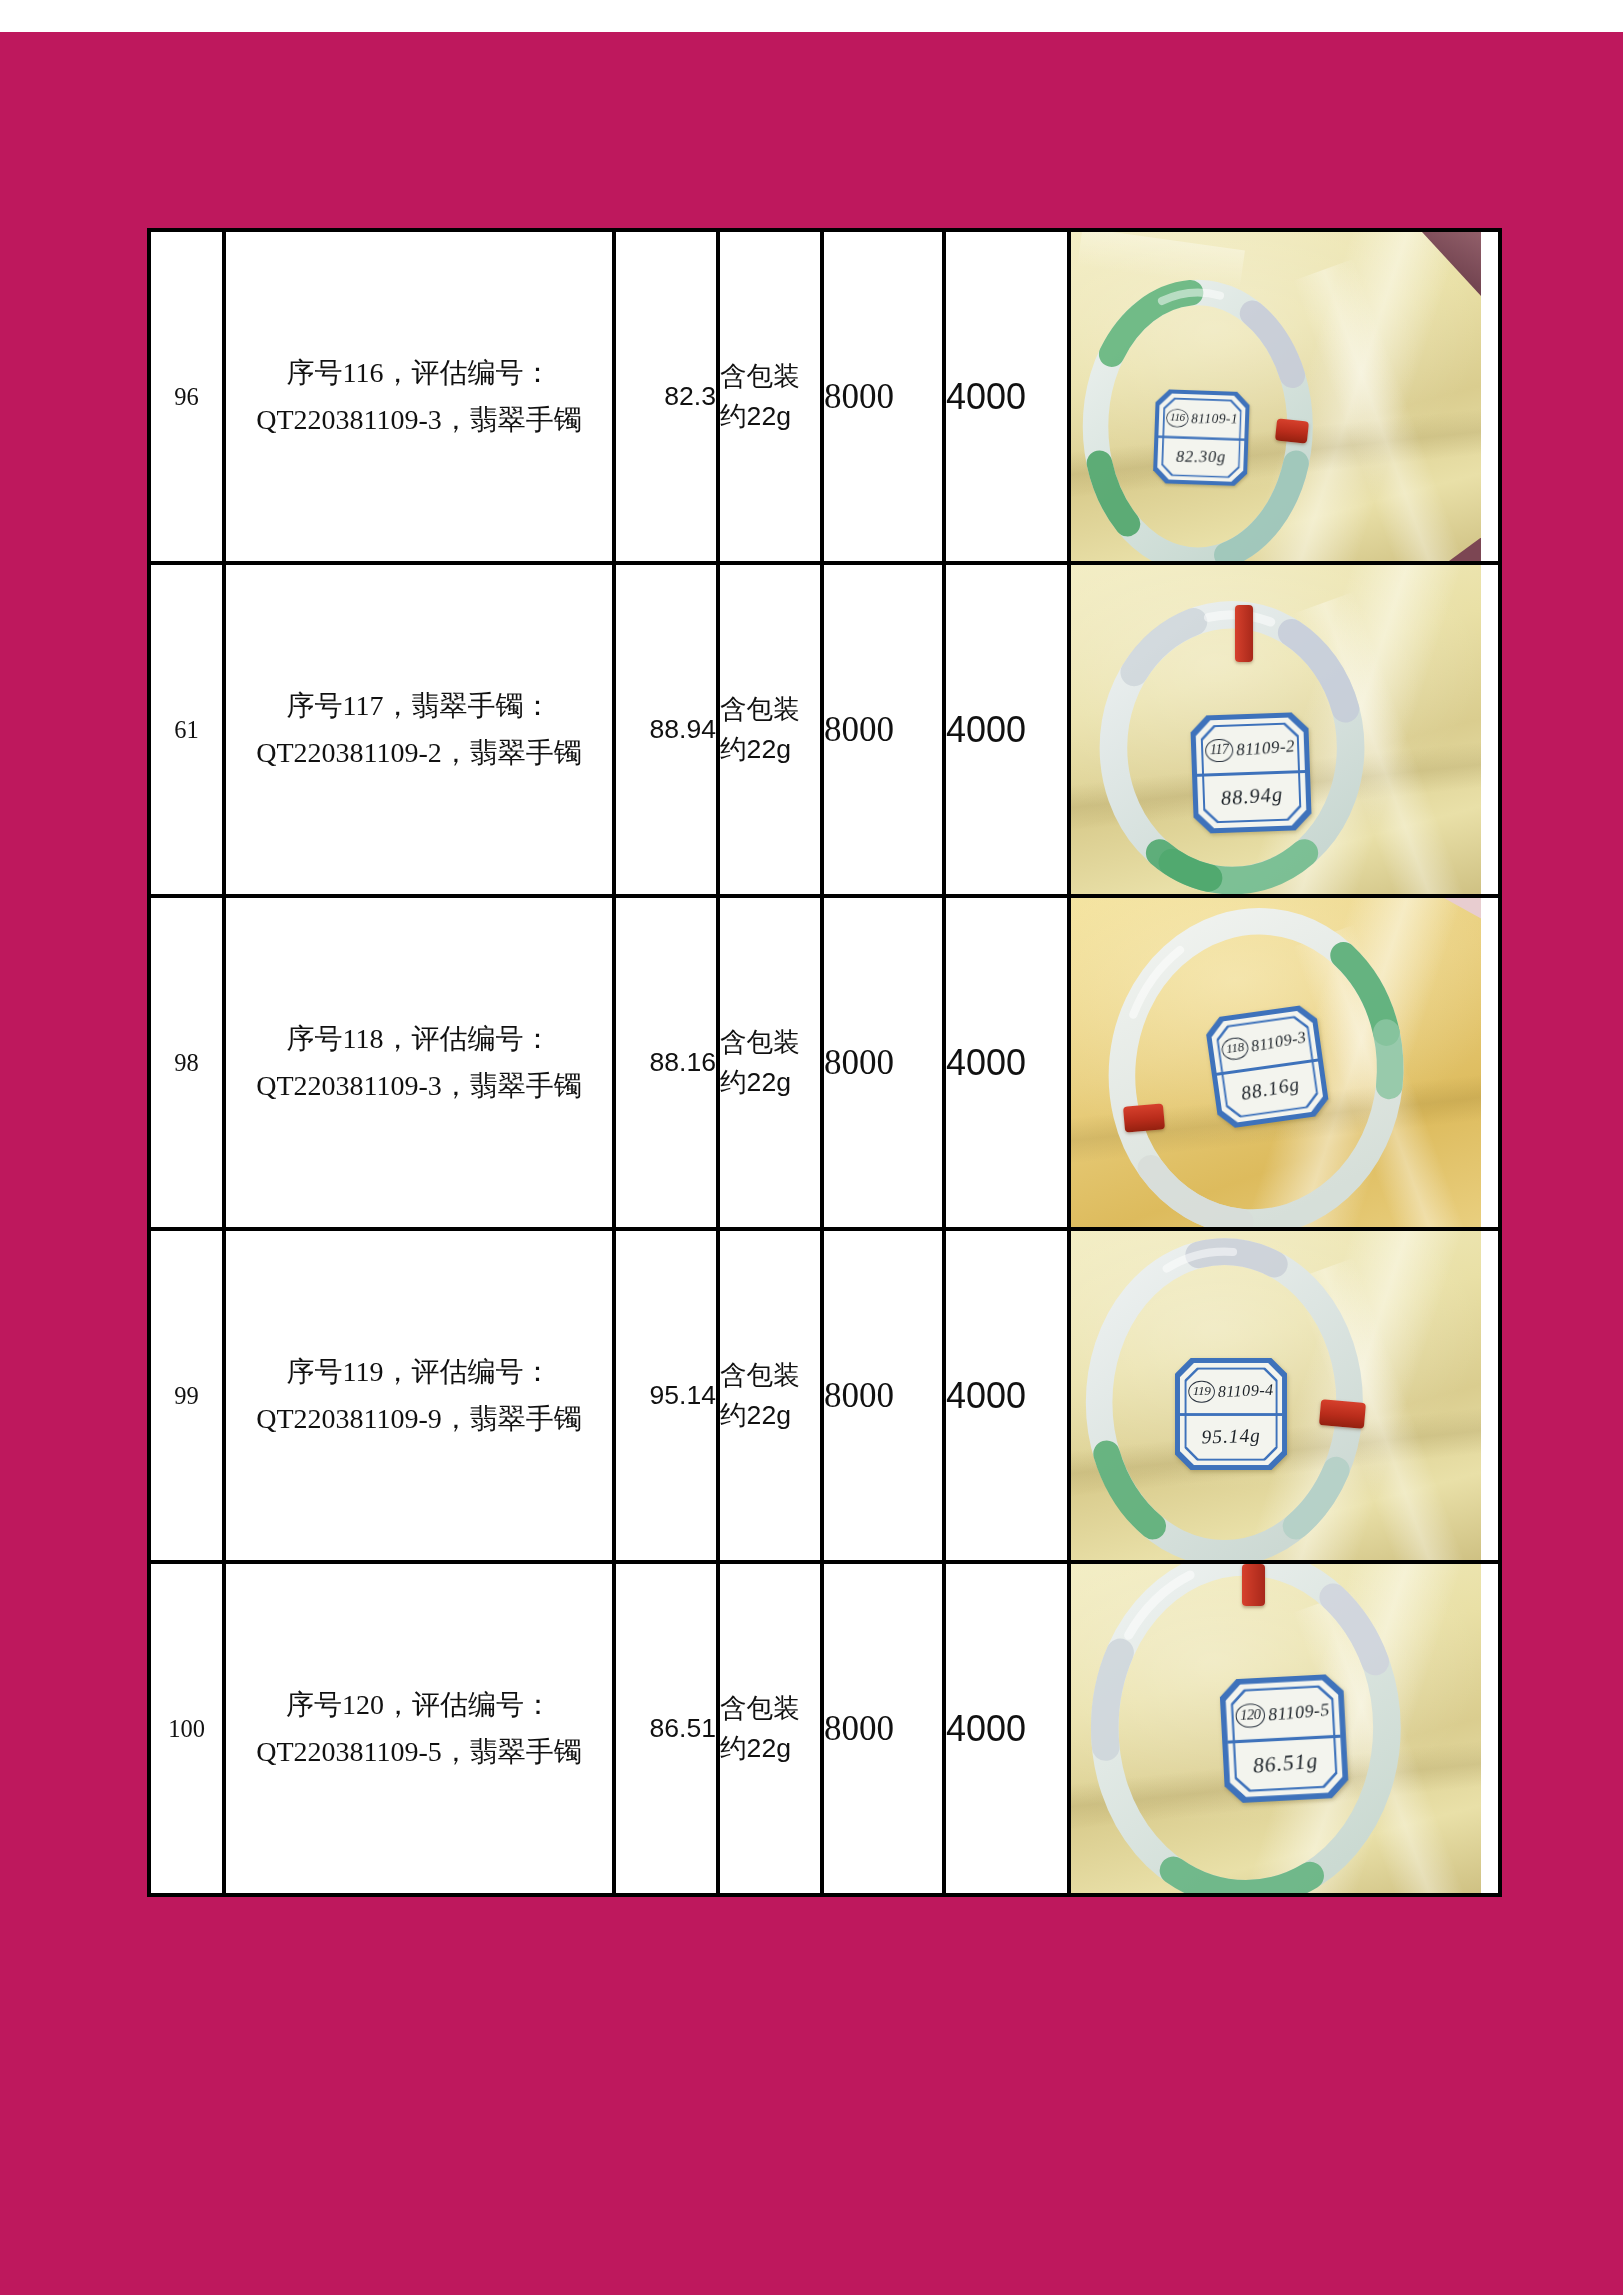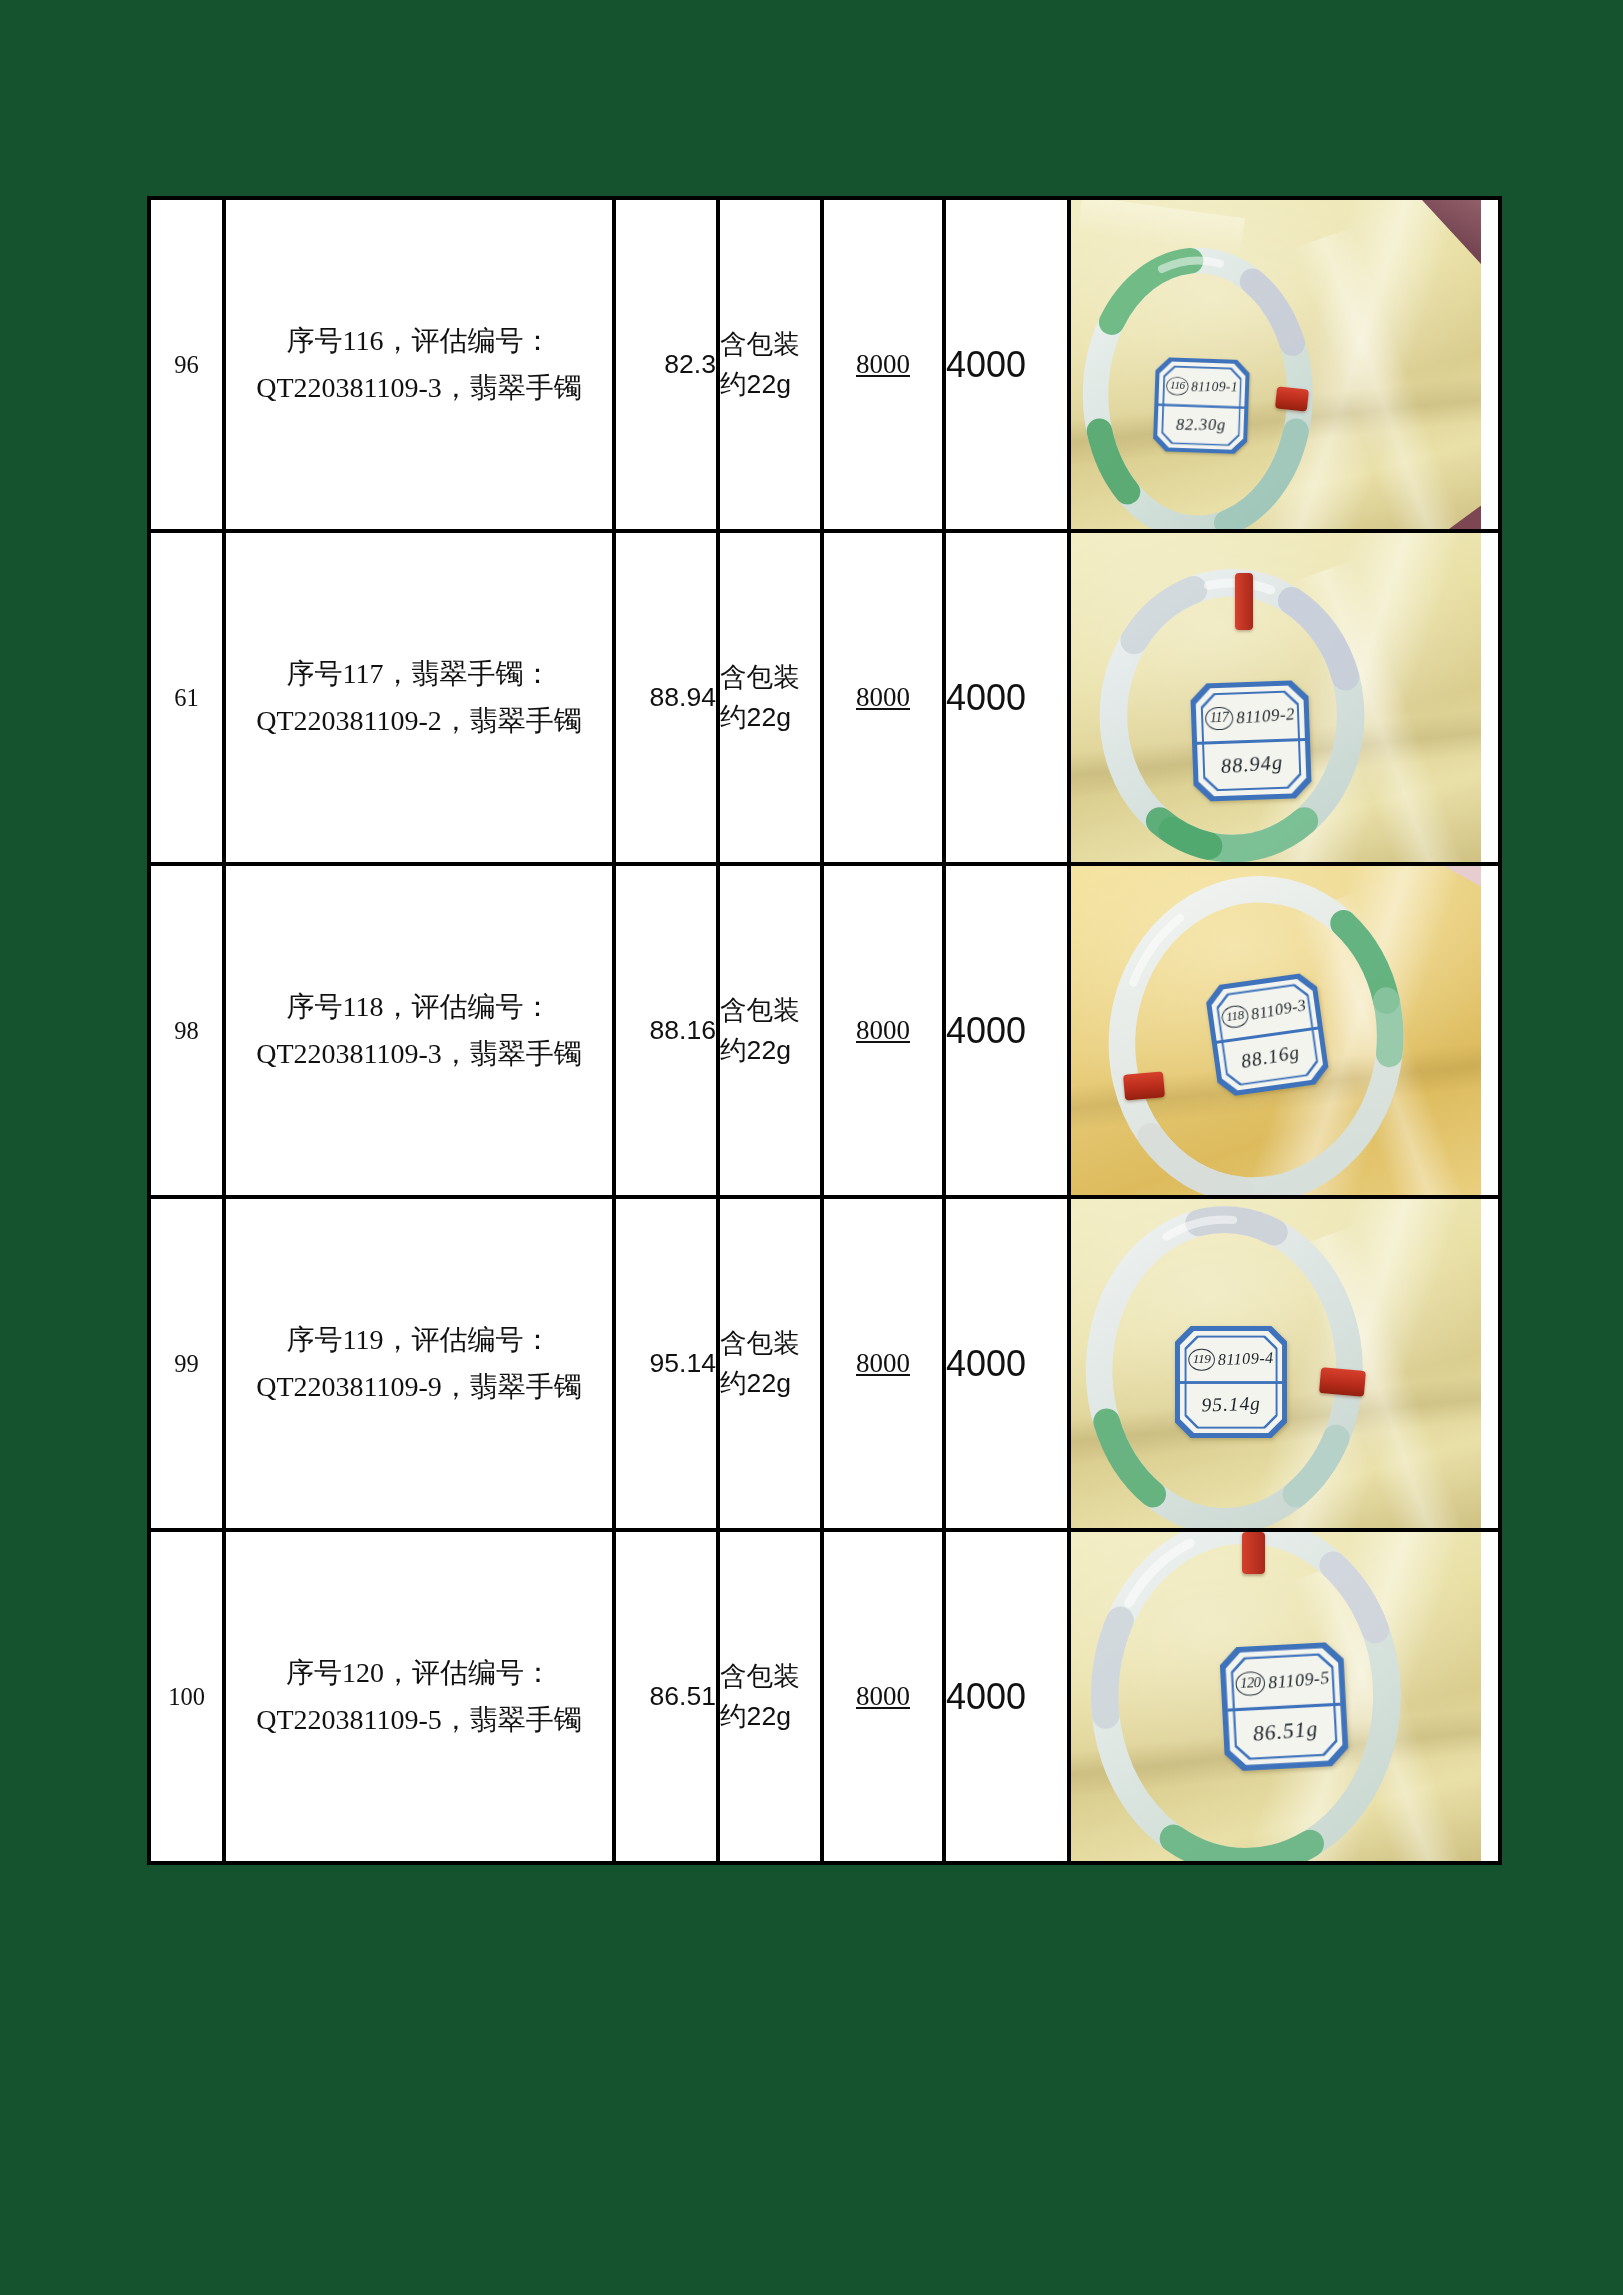--- a/index.html
+++ b/index.html
@@ -1,36 +1,36 @@
 <!DOCTYPE html>
 <html style="font-size:8.2px"><head>
 <meta charset="utf-8">
 <style>
   html,body{margin:0;padding:0;}
   body{width:1623px;height:2295px;background:#ffffff;position:relative;
        font-family:"Liberation Serif","DejaVu Serif",serif;color:#111;}
-  .page{position:absolute;inset:0;background:#14532d;}
+  .page{position:absolute;inset:0;background:#be185d;margin-top:32px;}
 
   
   table.appraisal{position:absolute;left:147px;top:196px;border-collapse:collapse;
     table-layout:fixed;width:1351px;background:#fff;}
   table.appraisal td{border:4.1px solid #000;height:321px;vertical-align:middle;
     overflow:hidden;padding:0;}
   col.c-no{width:75px;} col.c-desc{width:390px;} col.c-weight{width:104px;}
   col.c-pkg{width:104px;} col.c-p1{width:122px;} col.c-p2{width:125px;}
   col.c-photo{width:431px;}
 
   td.no{text-align:center;font-size:24.5px;font-family:"Liberation Serif",serif;}
   td.desc{text-align:center;font-size:28px;line-height:1.65;
     font-family:Liberation Serif, serif;}
   td.desc span{display:block;}
   td.weight{text-align:right;font-size:26.6px;font-family:"Liberation Sans","DejaVu Sans",sans-serif;}
   td.pkg{font-size:26.6px;line-height:1.5;text-align:left;padding:0 3.1px;
     font-family:Liberation Sans, sans-serif;word-break:break-all;}
-  td.p1{text-align:center;font-size:27px;font-family:"Liberation Serif",serif;text-decoration:underline;}
+  td.p1{text-align:left;font-size:35px;font-family:"Liberation Serif",serif;}
   td.p2{text-align:left;font-size:36px;font-family:"Liberation Sans","DejaVu Sans",sans-serif;}
   td.photo{padding:0 20.5px 0 0;vertical-align:top;}
 
   
   .scene{position:relative;width:410px;height:329px;overflow:hidden;
     background:
       radial-gradient(120% 90% at 35% 30%, rgba(255,255,255,.35), rgba(255,255,255,0) 55%),
       linear-gradient(165deg,#f2ecc0 0%,#e9e0a6 35%,#dacd8f 60%,#e9e0a8 80%,#cfc183 100%);}
   .scene::after{content:"";position:absolute;inset:0;pointer-events:none;
       background:radial-gradient(140% 120% at 45% 45%, rgba(0,0,0,0) 60%, rgba(110,90,30,.18));}

